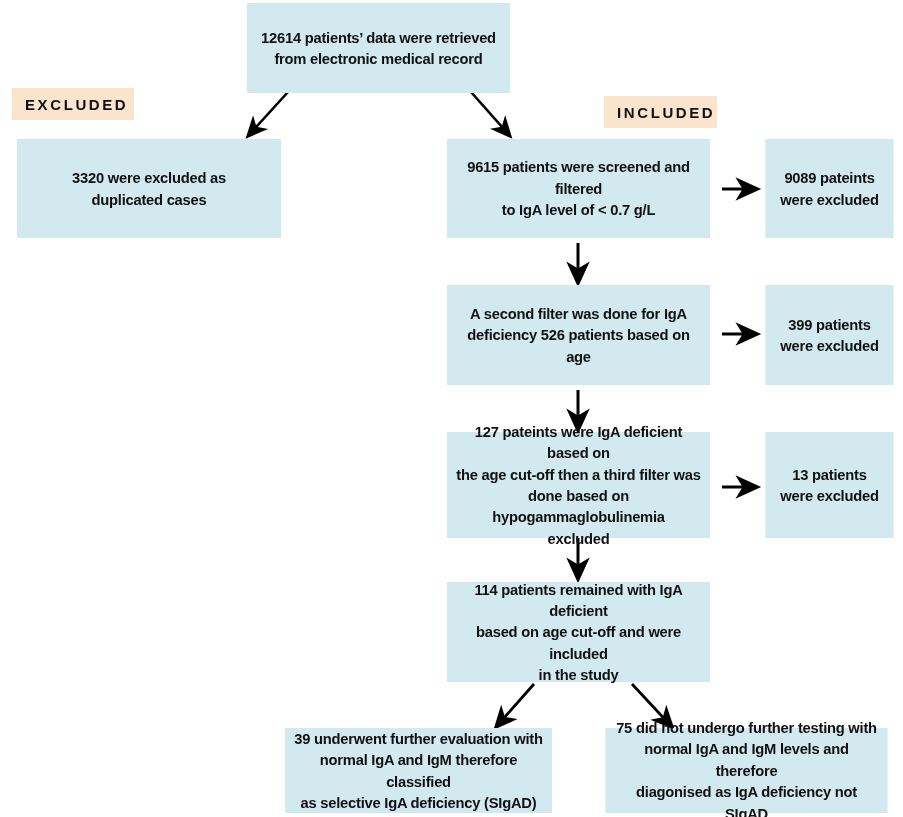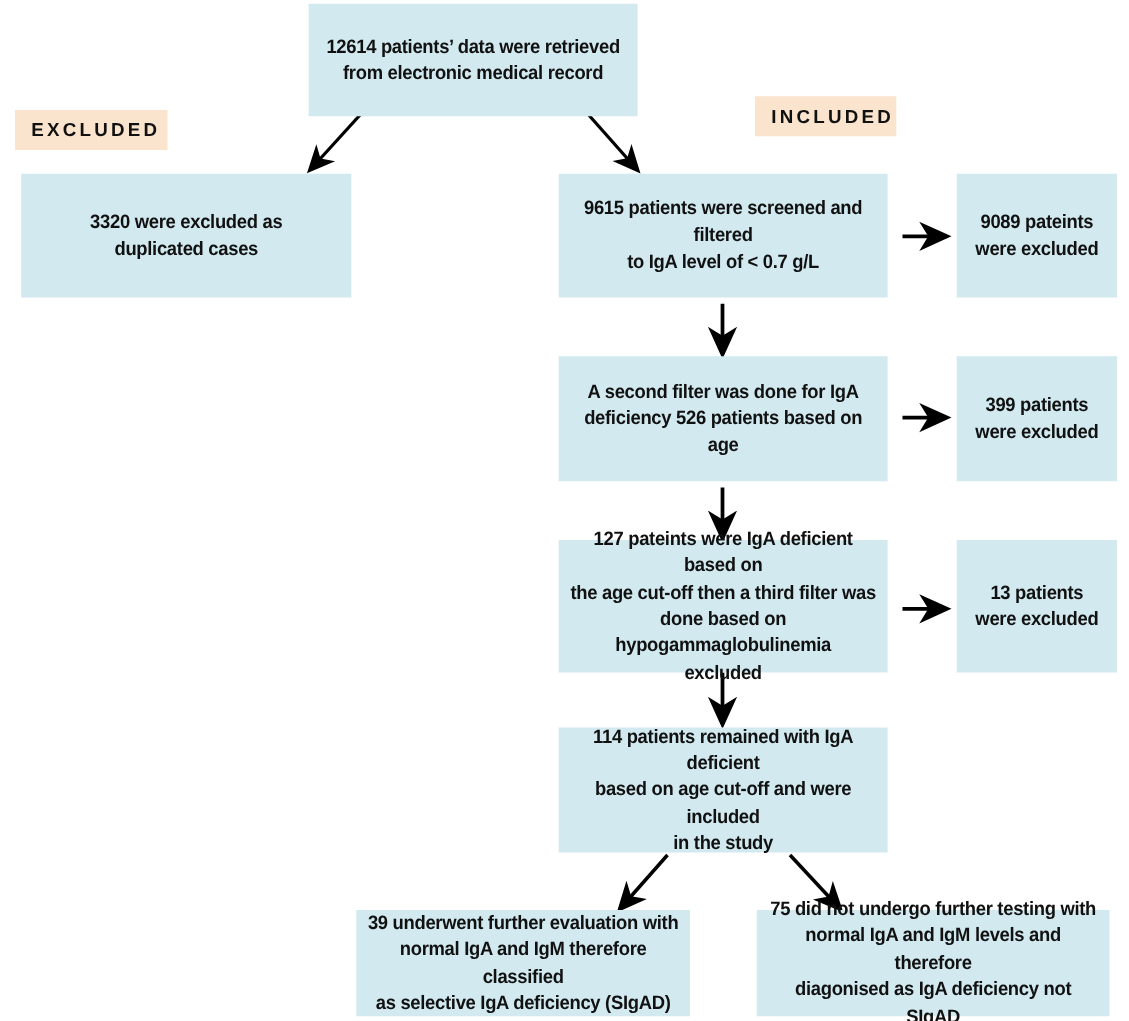--- a/index.html
+++ b/index.html
@@ -93,21 +93,21 @@
 
     <line x1="534" y1="684" x2="496" y2="727" stroke="#000000" stroke-width="2.8" marker-end="url(#ah)"></line>
 
     <line x1="632" y1="684" x2="672" y2="727" stroke="#000000" stroke-width="2.8" marker-end="url(#ah)"></line>
   </svg>
 
   <div class="badge" style="left:12px; top:88px; width:122px; height:32px;">
     <span>EXCLUDED</span>
   </div>
 
-  <div class="badge" style="left:604px; top:77px; width:113px; height:32px;">
+  <div class="badge" style="left:604px; top:96px; width:113px; height:32px;">
     <span>INCLUDED</span>
   </div>
 
   <div class="box" style="left:240px; top:3px; width:277px; height:90px;">
     <span class="txt">12614 patients’ data were retrieved
 from electronic medical record</span>
   </div>
 
   <div class="box" style="left:10px; top:139px; width:278px; height:99px;">
     <span class="txt">3320 were excluded as

